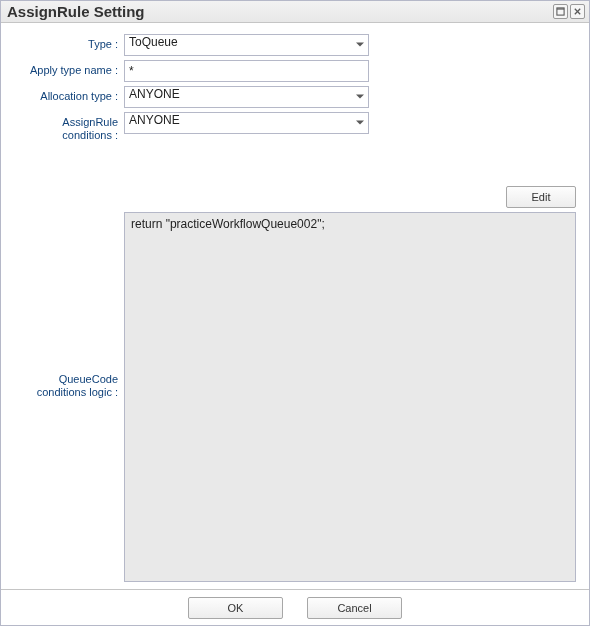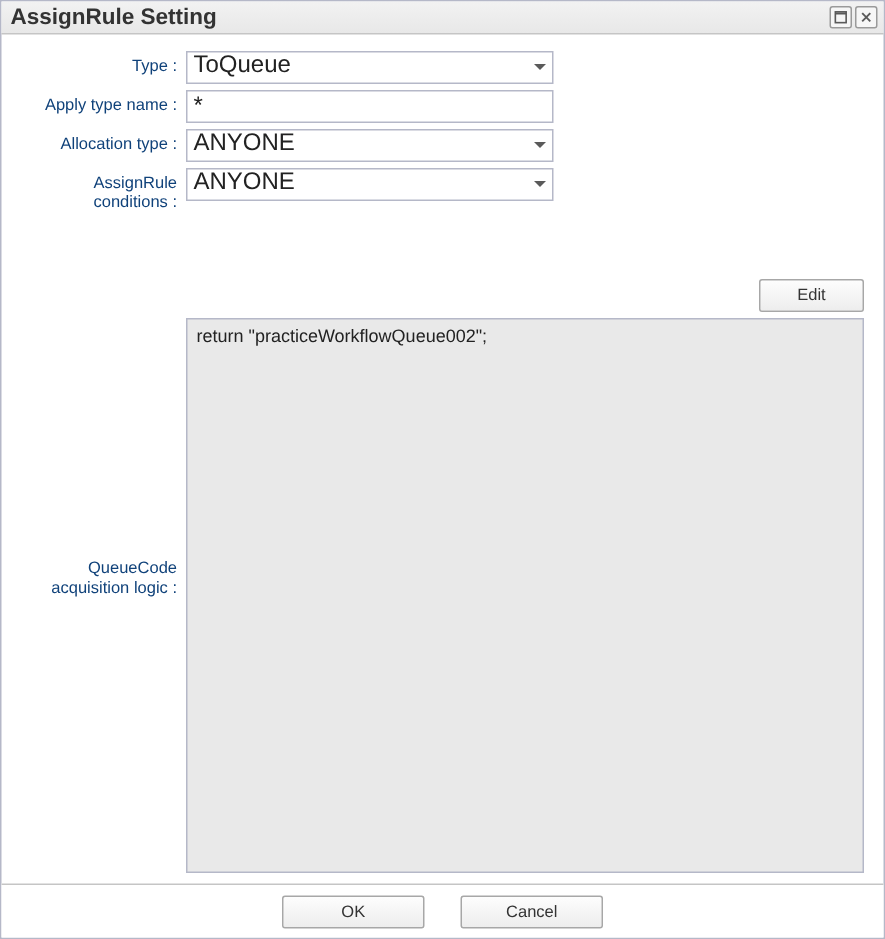--- a/index.html
+++ b/index.html
@@ -75,21 +75,21 @@
     width: 245px;
     height: 22px;
     border: 1px solid #b5b8c8;
     background: #fff;
     display: flex;
     align-items: center;
   }
   .select-wrap .sel-text, .input-wrap input {
     flex: 1;
     padding: 0 4px;
-    font-size: 16px;
+    font-size: 12px;
     color: #222;
     border: none;
     outline: none;
     background: transparent;
     height: 100%;
   }
   .select-wrap .trigger {
     width: 17px; height: 100%;
     display: flex; align-items: center; justify-content: center;
     cursor: pointer;
@@ -216,21 +216,21 @@
             <span class="trigger">
               <svg viewBox="0 0 10 6">
                   <path d="M0 0 L5 5 L10 0 Z" fill="#5a5a5a"></path>
                 </svg>
             </span>
           </div>
         </div>
       </div>
 
       <div class="code-block">
-        <div class="label">QueueCode acquisition logic :</div>
+        <div class="label">QueueCode conditions logic :</div>
         <div class="code-right">
           <div class="edit-row">
             <button class="btn">Edit</button>
           </div>
           <div class="code-box">return "practiceWorkflowQueue002";</div>
         </div>
       </div>
 
     </div>
   </div>

